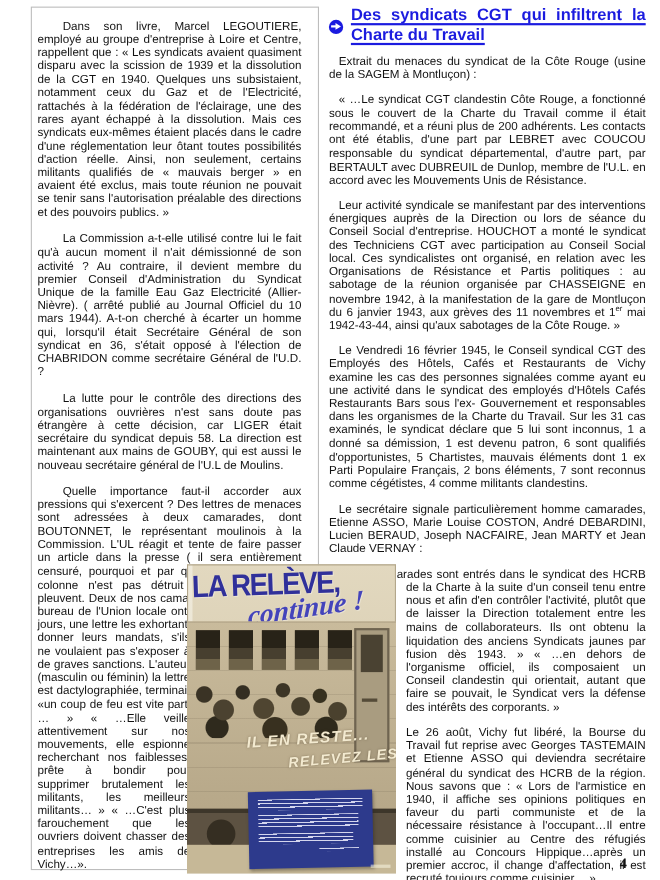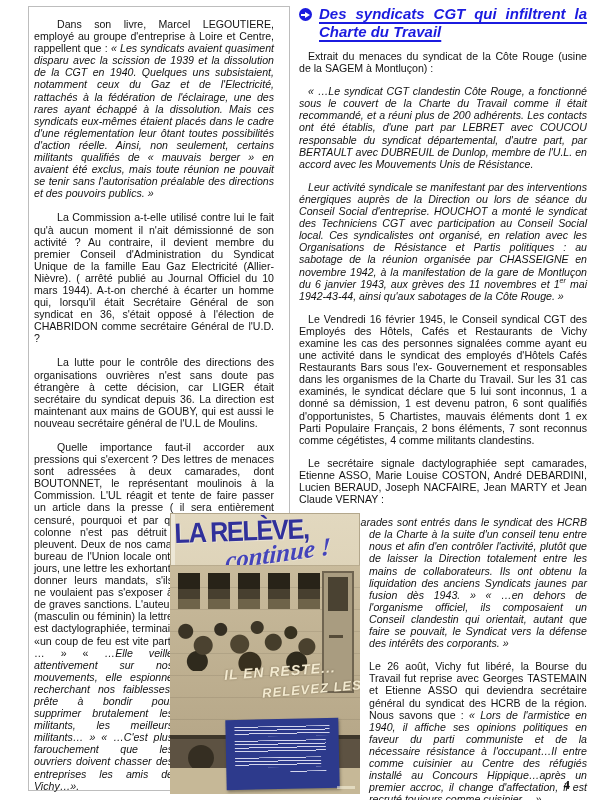--- a/index.html
+++ b/index.html
@@ -12,42 +12,42 @@
     position:absolute;left:28px;top:6px;width:262px;height:785px;
     border:1px solid #bdbdbd;box-sizing:border-box;
     padding:11px 15px 0 5px;
   }
   .btxt{font-size:10.6px;line-height:12.1px;text-align:justify;}
   .para{margin:0 0 12px;text-indent:23px;}
   .noindent{text-indent:0;}
   .narrow{width:139px;}
   
   .rightcol{position:absolute;left:299px;top:5px;width:288px;}
-  .headrow{display:flex;align-items:flex-start;margin-bottom:10px;font-style:italic;}
+  .headrow{display:flex;align-items:center;margin-bottom:10px;}
   .arrow-circle{
     width:13px;height:13px;border-radius:50%;background:#1b1bdf;
     position:relative;flex:0 0 13px;margin-top:3px;
   }
   .arrow-circle::before{
     content:"";position:absolute;left:2px;top:5.5px;width:5px;height:2px;background:#fff;
   }
   .arrow-circle::after{
     content:"";position:absolute;left:6px;top:3.5px;width:0;height:0;
     border-left:5px solid #fff;border-top:3px solid transparent;border-bottom:3px solid transparent;
   }
   .headtxt{
     margin-left:7px;width:268px;font-size:15px;font-weight:bold;line-height:17.5px;
     color:#1b1bdf;text-align:justify;
     text-decoration:underline;text-decoration-thickness:1.5px;text-underline-offset:2.5px;
   }
   .rpara{margin:0 0 11px;text-indent:9px;}
   .jlast{text-align:justify;text-align-last:justify;margin-bottom:0;text-indent:9px;}
   .rwrap{margin-left:70px;width:218px;}
   .rwrap .rpara{text-indent:0;}
-  .it{font-style:italic;}
+  .it{}
   .sp{vertical-align:super;font-size:7px;line-height:0;}
   
   .poster{
     position:absolute;left:170px;top:513px;width:190px;height:281px;
     background:linear-gradient(#e2d8bf,#cfc3a4);
     box-shadow:inset 0 0 0 1px #b3a78c, inset 5px 0 0 rgba(255,255,250,.45);
     overflow:hidden;
   }
   .poster *{position:absolute;}
   .p-title{
@@ -113,38 +113,38 @@
   
   .pagenum{position:absolute;right:30px;bottom:7px;font-family:"Liberation Serif", serif;
     font-size:13px;font-weight:bold;}
 </style>
 </head>
 <body>
 
 <div class="leftbox btxt">
   <p class="para"><span>Dans son livre, Marcel LEGOUTIERE, employé au groupe d'entreprise à Loire et Centre, rappellent que : </span><span class="it">« Les syndicats avaient quasiment disparu avec la scission de 1939 et la dissolution de la CGT en 1940. Quelques uns subsistaient, notamment ceux du Gaz et de l'Electricité, rattachés à la fédération de l'éclairage, une des rares ayant échappé à la dissolution. Mais ces syndicats eux-mêmes étaient placés dans le cadre d'une réglementation leur ôtant toutes possibilités d'action réelle. Ainsi, non seulement, certains militants qualifiés de « mauvais berger » en avaient été exclus, mais toute réunion ne pouvait se tenir sans l'autorisation préalable des directions et des pouvoirs publics. »</span></p>
   <p class="para"><span>La Commission a-t-elle utilisé contre lui le fait qu'à aucun moment il n'ait démissionné de son activité ? Au contraire, il devient membre du premier Conseil d'Administration du Syndicat Unique de la famille Eau Gaz Electricité (Allier-Nièvre). ( arrêté publié au Journal Officiel du 10 mars 1944). A-t-on cherché à écarter un homme qui, lorsqu'il était Secrétaire Général de son syndicat en 36, s'était opposé à l'élection de CHABRIDON comme secrétaire Général de l'U.D. ?</span></p>
-  <p class="para"><span>La lutte pour le contrôle des directions des organisations ouvrières n'est sans doute pas étrangère à cette décision, car LIGER était secrétaire du syndicat depuis 36. La direction est maintenant aux mains de GOUBY, qui est aussi le nouveau secrétaire général de l'U.L de Moulins.</span></p>
+  <p class="para"><span>La lutte pour le contrôle des directions des organisations ouvrières n'est sans doute pas étrangère à cette décision, car LIGER était secrétaire du syndicat depuis 58. La direction est maintenant aux mains de GOUBY, qui est aussi le nouveau secrétaire général de l'U.L de Moulins.</span></p>
   <p class="para" style="margin-bottom:0;"><span>Quelle importance faut-il accorder aux pressions qui s'exercent ? Des lettres de menaces sont adressées à deux camarades, dont BOUTONNET, le représentant moulinois à la Commission. L'UL réagit et tente de faire passer un article dans la presse ( il sera entièrement censuré, pourquoi et par qui ?) : « Non, la 5° colonne n'est pas détruit e et les menaces pleuvent. Deux de nos camarades appartenant au bureau de l'Union locale ont reçu, il y a quelques jours, une lettre les exhortant à aban-</span></p>
   <div class="narrow">
     <p class="para noindent" style="margin-bottom:0;"><span>donner leurs mandats, s'ils ne voulaient pas s'exposer à de graves sanctions. L'auteur (masculin ou féminin) la lettre est dactylographiée, terminait «un coup de feu est vite parti … » « </span><span class="it">…Elle veille attentivement sur nos mouvements, elle espionne recherchant nos faiblesses, prête à bondir pour supprimer brutalement les militants, les meilleurs militants… » « …C'est plus farouchement que les ouvriers doivent chasser des entreprises les amis de Vichy…».</span></p>
 
   </div>
 </div>
 
 <div class="rightcol btxt">
   <div class="headrow">
     <span class="arrow-circle"></span>
     <div class="headtxt">Des syndicats CGT qui infiltrent la Charte du Travail</div>
   </div>
   <p class="rpara"><span>Extrait du menaces du syndicat de la Côte Rouge (usine de la SAGEM à Montluçon) :</span></p>
   <p class="rpara"><span class="it">« …Le syndicat CGT clandestin Côte Rouge, a fonctionné sous le couvert de la Charte du Travail comme il était recommandé, et a réuni plus de 200 adhérents. Les contacts ont été établis, d'une part par LEBRET avec COUCOU responsable du syndicat départemental, d'autre part, par BERTAULT avec DUBREUIL de Dunlop, membre de l'U.L. en accord avec les Mouvements Unis de Résistance.</span></p>
   <p class="rpara"><span class="it">Leur activité syndicale se manifestant par des interventions énergiques auprès de la Direction ou lors de séance du Conseil Social d'entreprise. HOUCHOT a monté le syndicat des Techniciens CGT avec participation au Conseil Social local. Ces syndicalistes ont organisé, en relation avec les Organisations de Résistance et Partis politiques : au sabotage de la réunion organisée par CHASSEIGNE en novembre 1942, à la manifestation de la gare de Montluçon du 6 janvier 1943, aux grèves des 11 novembres et 1</span><span class="it sp">er</span><span class="it"> mai 1942-43-44, ainsi qu'aux sabotages de la Côte Rouge. »</span></p>
   <p class="rpara"><span>Le Vendredi 16 février 1945, le Conseil syndical CGT des Employés des Hôtels, Cafés et Restaurants de Vichy examine les cas des personnes signalées comme ayant eu une activité dans le syndicat des employés d'Hôtels Cafés Restaurants Bars  sous l'ex- Gouvernement et responsables dans les organismes de la Charte du Travail. Sur les 31 cas examinés, le syndicat déclare que 5 lui sont inconnus, 1 a donné sa démission, 1 est devenu patron, 6 sont qualifiés d'opportunistes, 5 Chartistes, mauvais éléments dont 1 ex Parti Populaire Français, 2 bons éléments, 7 sont reconnus comme cégétistes, 4 comme militants clandestins.</span></p>
-  <p class="rpara"><span>Le secrétaire signale dactylographiée sept camarades, Etienne ASSO, Marie Louise COSTON, André DEBARDINI, Lucien BERAUD, Joseph NACFAIRE, Jean MARTY et Jean Claude VERNAY :</span></p>
+  <p class="rpara"><span>Le secrétaire signale particulièrement homme camarades, Etienne ASSO, Marie Louise COSTON, André DEBARDINI, Lucien BERAUD, Joseph NACFAIRE, Jean MARTY et Jean Claude VERNAY :</span></p>
   <p class="rpara jlast"><span class="it">« Ces camarades sont entrés dans le syndicat des HCRB</span></p>
   <div class="rwrap">
     <p class="rpara"><span class="it">de la Charte à la suite d'un conseil tenu entre nous et afin d'en contrôler l'activité, plutôt que de laisser la Direction totalement entre les mains de collaborateurs. Ils ont obtenu la liquidation des anciens Syndicats jaunes par fusion dès 1943. » « …en dehors de l'organisme officiel, ils composaient un Conseil clandestin qui orientait, autant que faire se pouvait, le Syndicat vers la défense des intérêts des corporants. »</span></p>
     <p class="rpara"><span>Le 26 août, Vichy fut libéré, la Bourse du Travail fut reprise avec Georges TASTEMAIN et Etienne ASSO qui deviendra secrétaire général du syndicat des HCRB de la région. Nous savons que : </span><span class="it">« Lors de l'armistice en 1940, il affiche ses opinions politiques en faveur du parti communiste et de la nécessaire résistance à l'occupant…Il entre comme cuisinier au Centre des réfugiés installé au Concours Hippique…après un premier accroc, il change d'affectation, il est recruté toujours comme cuisinier… »</span></p>
   </div>
 </div>
 
 <div class="poster">
   <div class="p-title">LA RELÈVE,</div>
   <div class="p-script">continue !</div>

